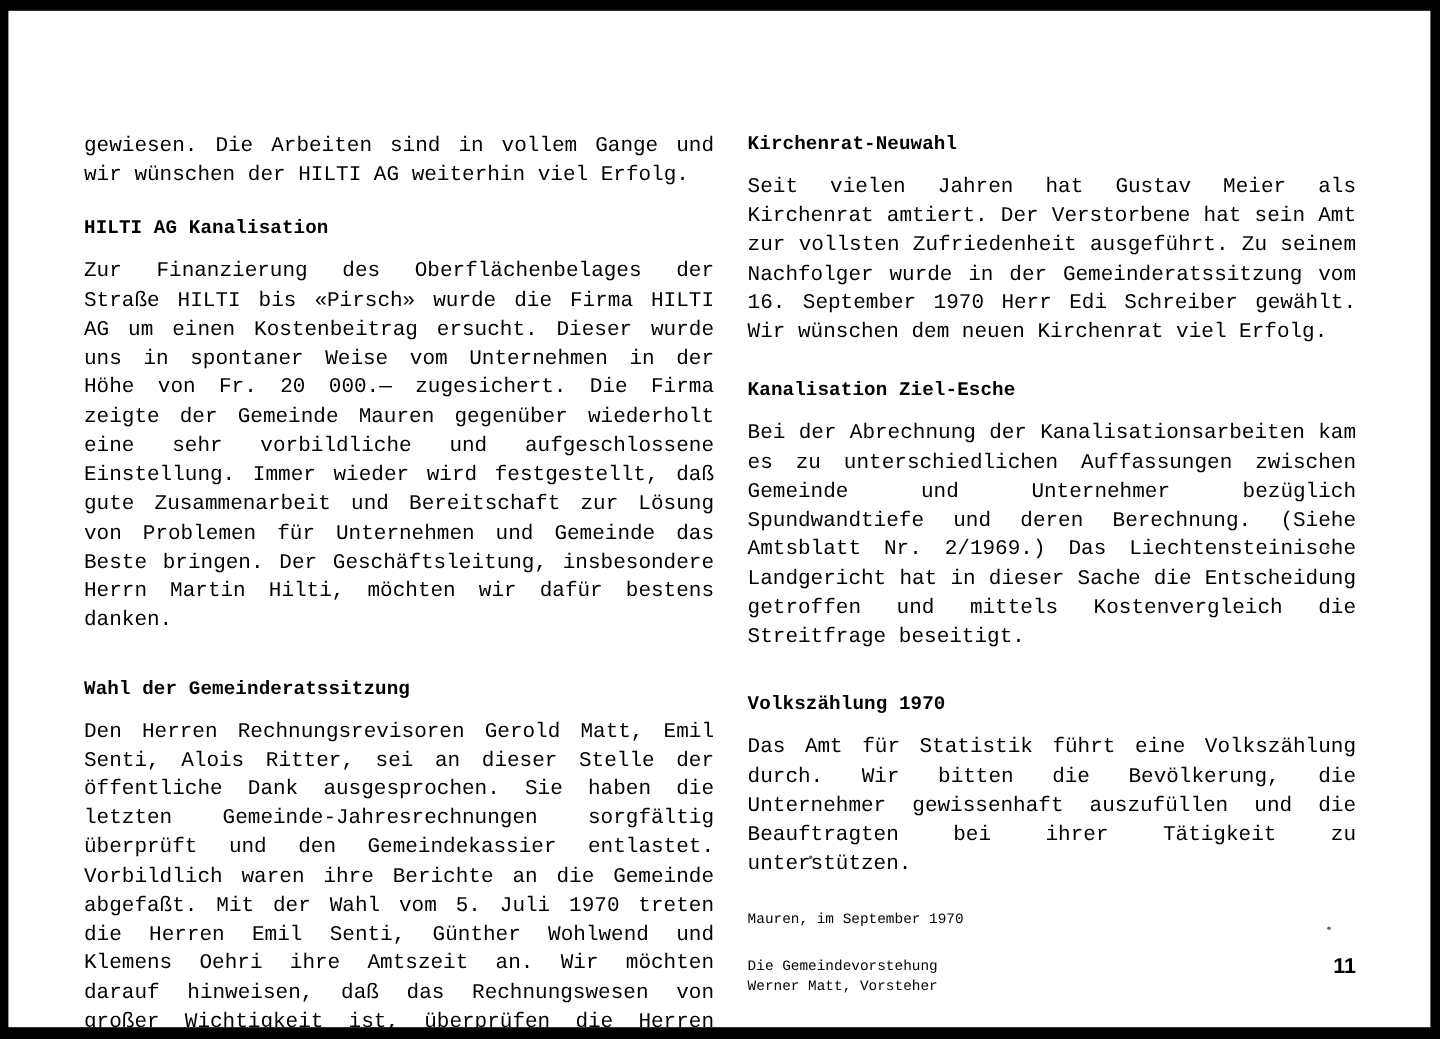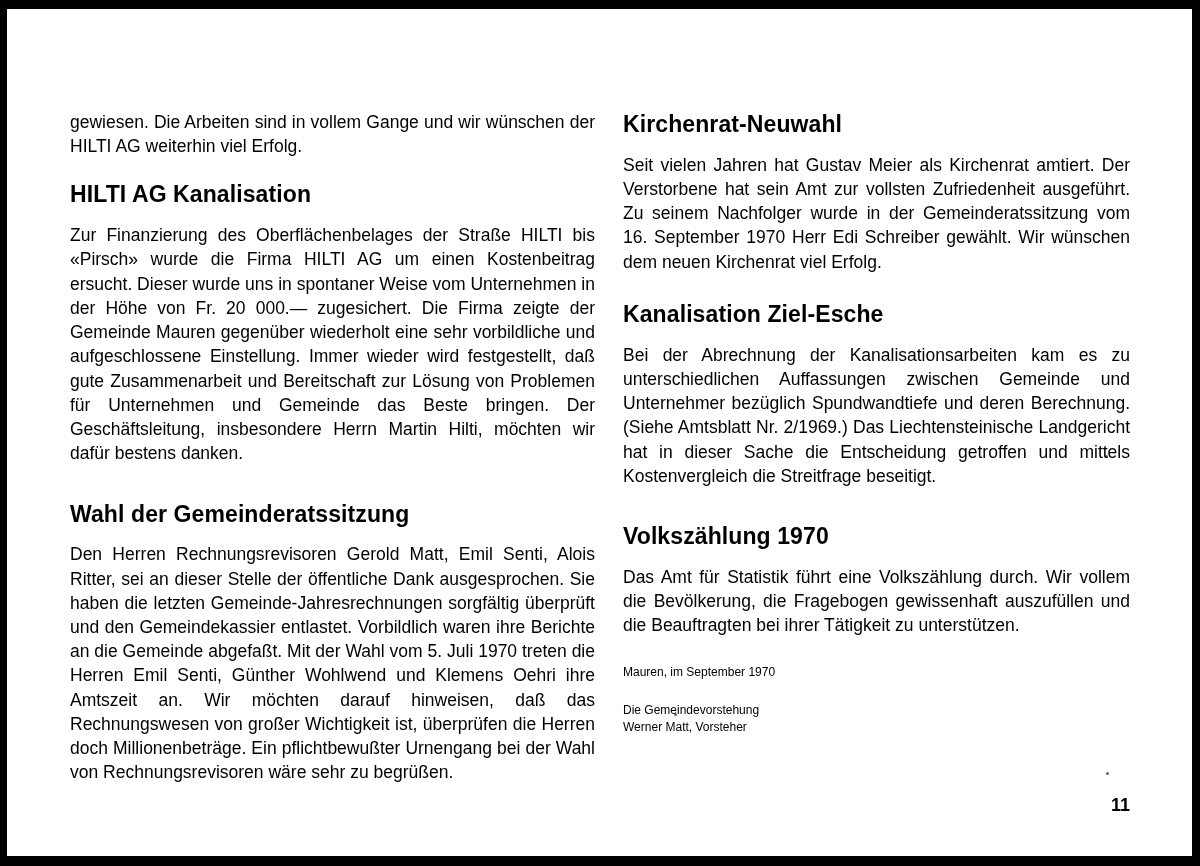--- a/index.html
+++ b/index.html
@@ -43,35 +43,36 @@
     position: absolute;
     right: 0; top: 0; width: 8px; height: 866px;
     background: #000000;
   }
   .content {
     position: absolute;
     left: 70px;
     top: 110px;
     width: 1060px;
     height: 700px;
+    font-family: Liberation Mono, monospace;
   }
   .column {
     position: absolute;
     top: 0;
   }
   .col-left {
     left: 0;
     width: 525px;
   }
   .col-right {
     left: 553px;
     width: 507px;
   }
   h2.heading {
-    font-size: 23px;
+    font-size: 16px;
     font-weight: bold;
     margin: 0 0 14px 0;
     letter-spacing: 0.1px;
     line-height: 1.25;
   }
   p.para {
     font-size: 17.5px;
     line-height: 1.385;
     margin: 0 0 22px 0;
     text-align: justify;
@@ -148,21 +149,21 @@
       <p class="para">Seit vielen Jahren hat Gustav Meier als Kirchenrat amtiert. Der Verstorbene hat sein Amt zur vollsten Zufriedenheit ausgeführt. Zu seinem Nachfolger wurde in der Gemeinderatssitzung vom 16. September 1970 Herr Edi Schreiber gewählt. Wir wünschen dem neuen Kirchenrat viel Erfolg.</p>
 
       <div class="spacer-sm"></div>
 
       <h2 class="heading">Kanalisation Ziel-Esche</h2>
       <p class="para">Bei der Abrechnung der Kanalisationsarbeiten kam es zu unterschiedlichen Auffassungen zwischen Gemeinde und Unternehmer bezüglich Spundwandtiefe und deren Berechnung. (Siehe Amtsblatt Nr. 2/1969.) Das Liechtensteinische Landgericht hat in dieser Sache die Entscheidung getroffen und mittels Kostenvergleich die Streitfrage beseitigt.</p>
 
       <div class="spacer-lg"></div>
 
       <h2 class="heading">Volkszählung 1970</h2>
-      <p class="para">Das Amt für Statistik führt eine Volkszählung durch. Wir vollem die Bevölkerung, die Fragebogen gewissenhaft auszufüllen und die Beauftragten bei ihrer Tätigkeit zu unterstützen.</p>
+      <p class="para">Das Amt für Statistik führt eine Volkszählung durch. Wir bitten die Bevölkerung, die Unternehmer gewissenhaft auszufüllen und die Beauftragten bei ihrer Tätigkeit zu unterstützen.</p>
 
       <div class="signature-block">
         <div>Mauren, im September 1970</div>
         <div class="signature-lines">
           <span class="sig-line">Die Gemeindevorstehung</span>
           <span class="sig-line">Werner Matt, Vorsteher</span>
         </div>
       </div>
 
     </div>

